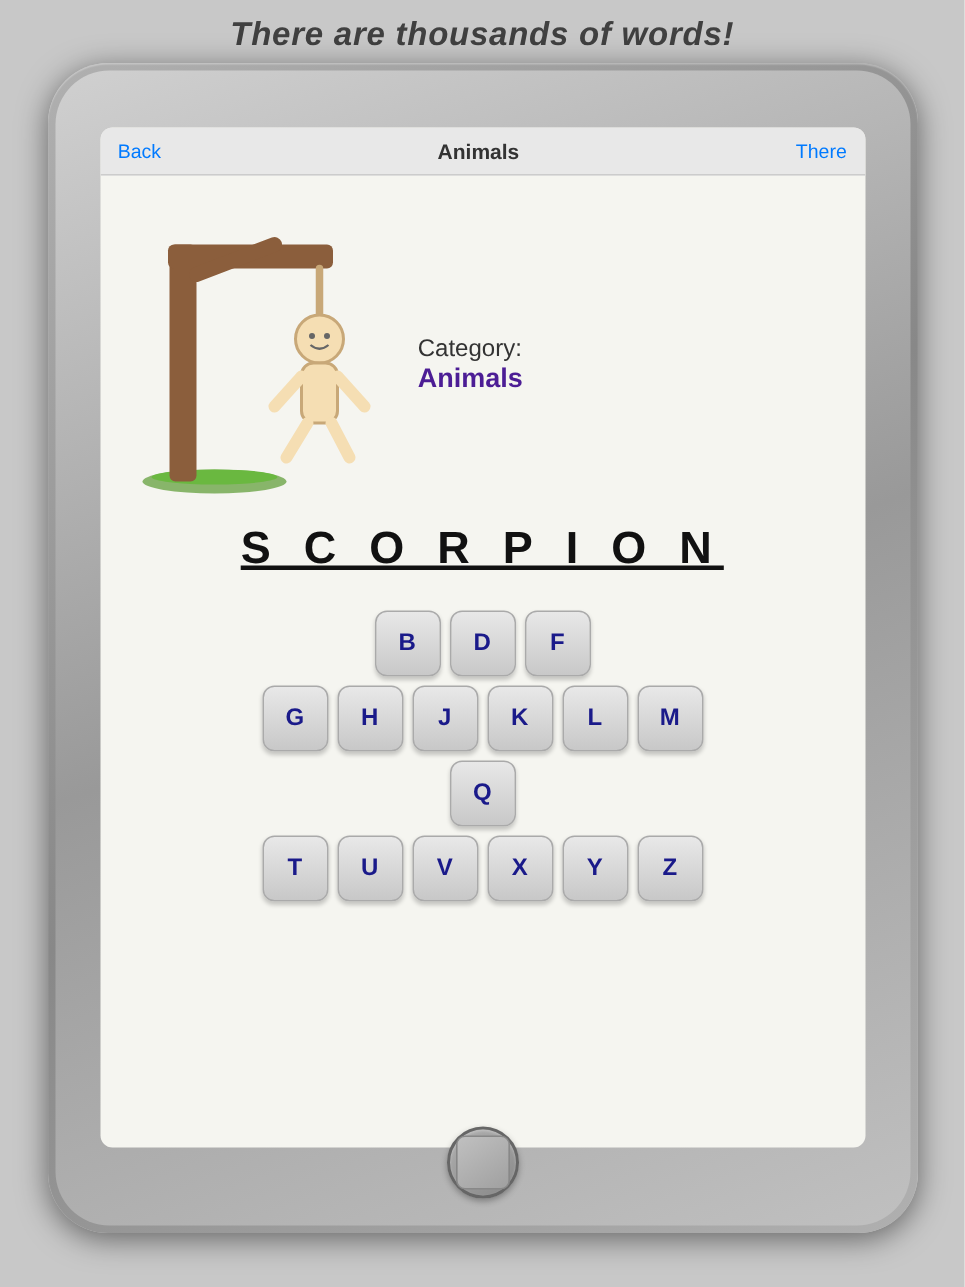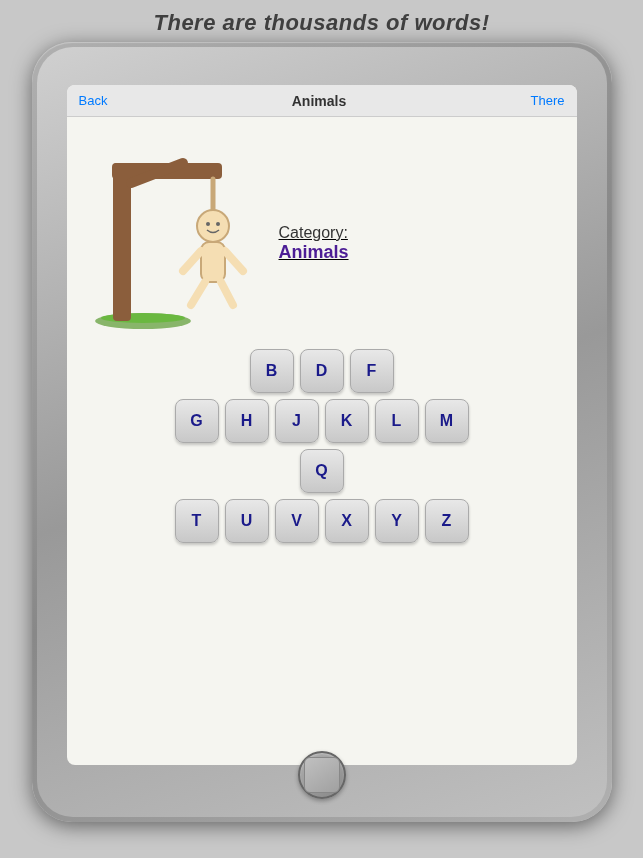--- a/index.html
+++ b/index.html
@@ -83,21 +83,20 @@
       font-weight: 600;
       color: #333;
     }
 
     .game-area {
       display: flex;
       flex-direction: row;
       padding: 16px 16px 8px;
       gap: 16px;
       flex-shrink: 0;
-      text-decoration: underline;
     }
 
     .hangman-illustration {
       width: 180px;
       height: 200px;
       flex-shrink: 0;
     }
 
     .game-info {
       display: flex;
@@ -254,20 +253,23 @@
 
         <div class="game-info">
           <div>
             <span class="category-text">Category:</span>
             <br>
             <span class="category-name">Animals</span>
           </div>
         </div>
       </div>
 
+      <div class="word-display">
+        <span>S C O R P I O N</span>
+      </div>
 
       <div class="keyboard-area">
 
         <div class="key-row">
           <div class="key-btn">B</div>
           <div class="key-btn">D</div>
           <div class="key-btn">F</div>
         </div>
 
         <div class="key-row">

